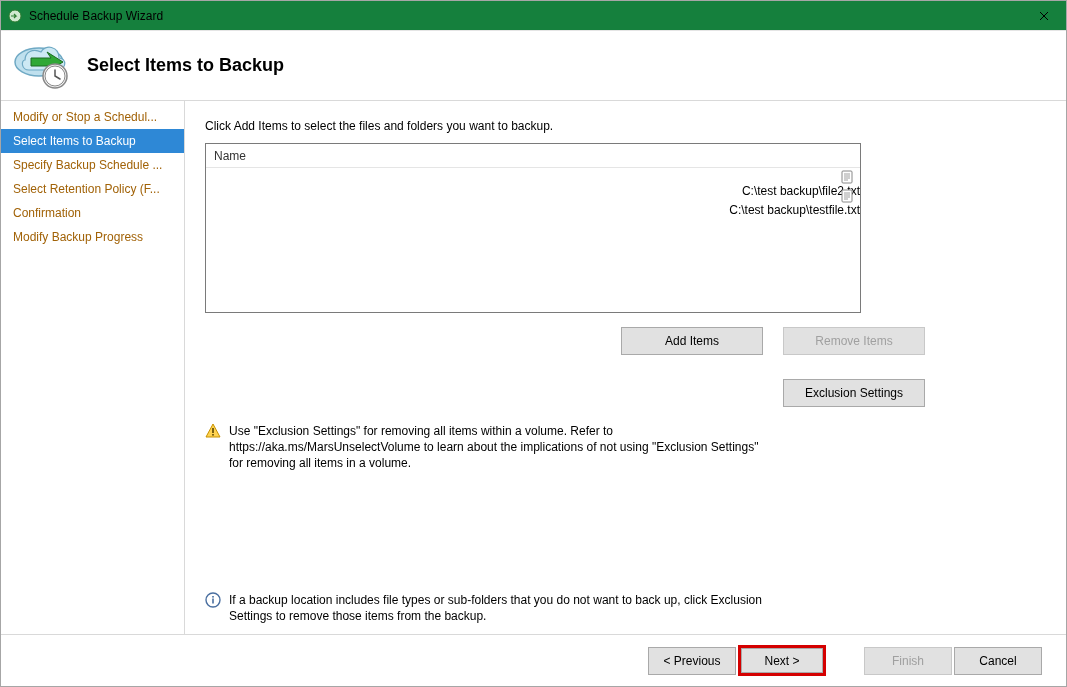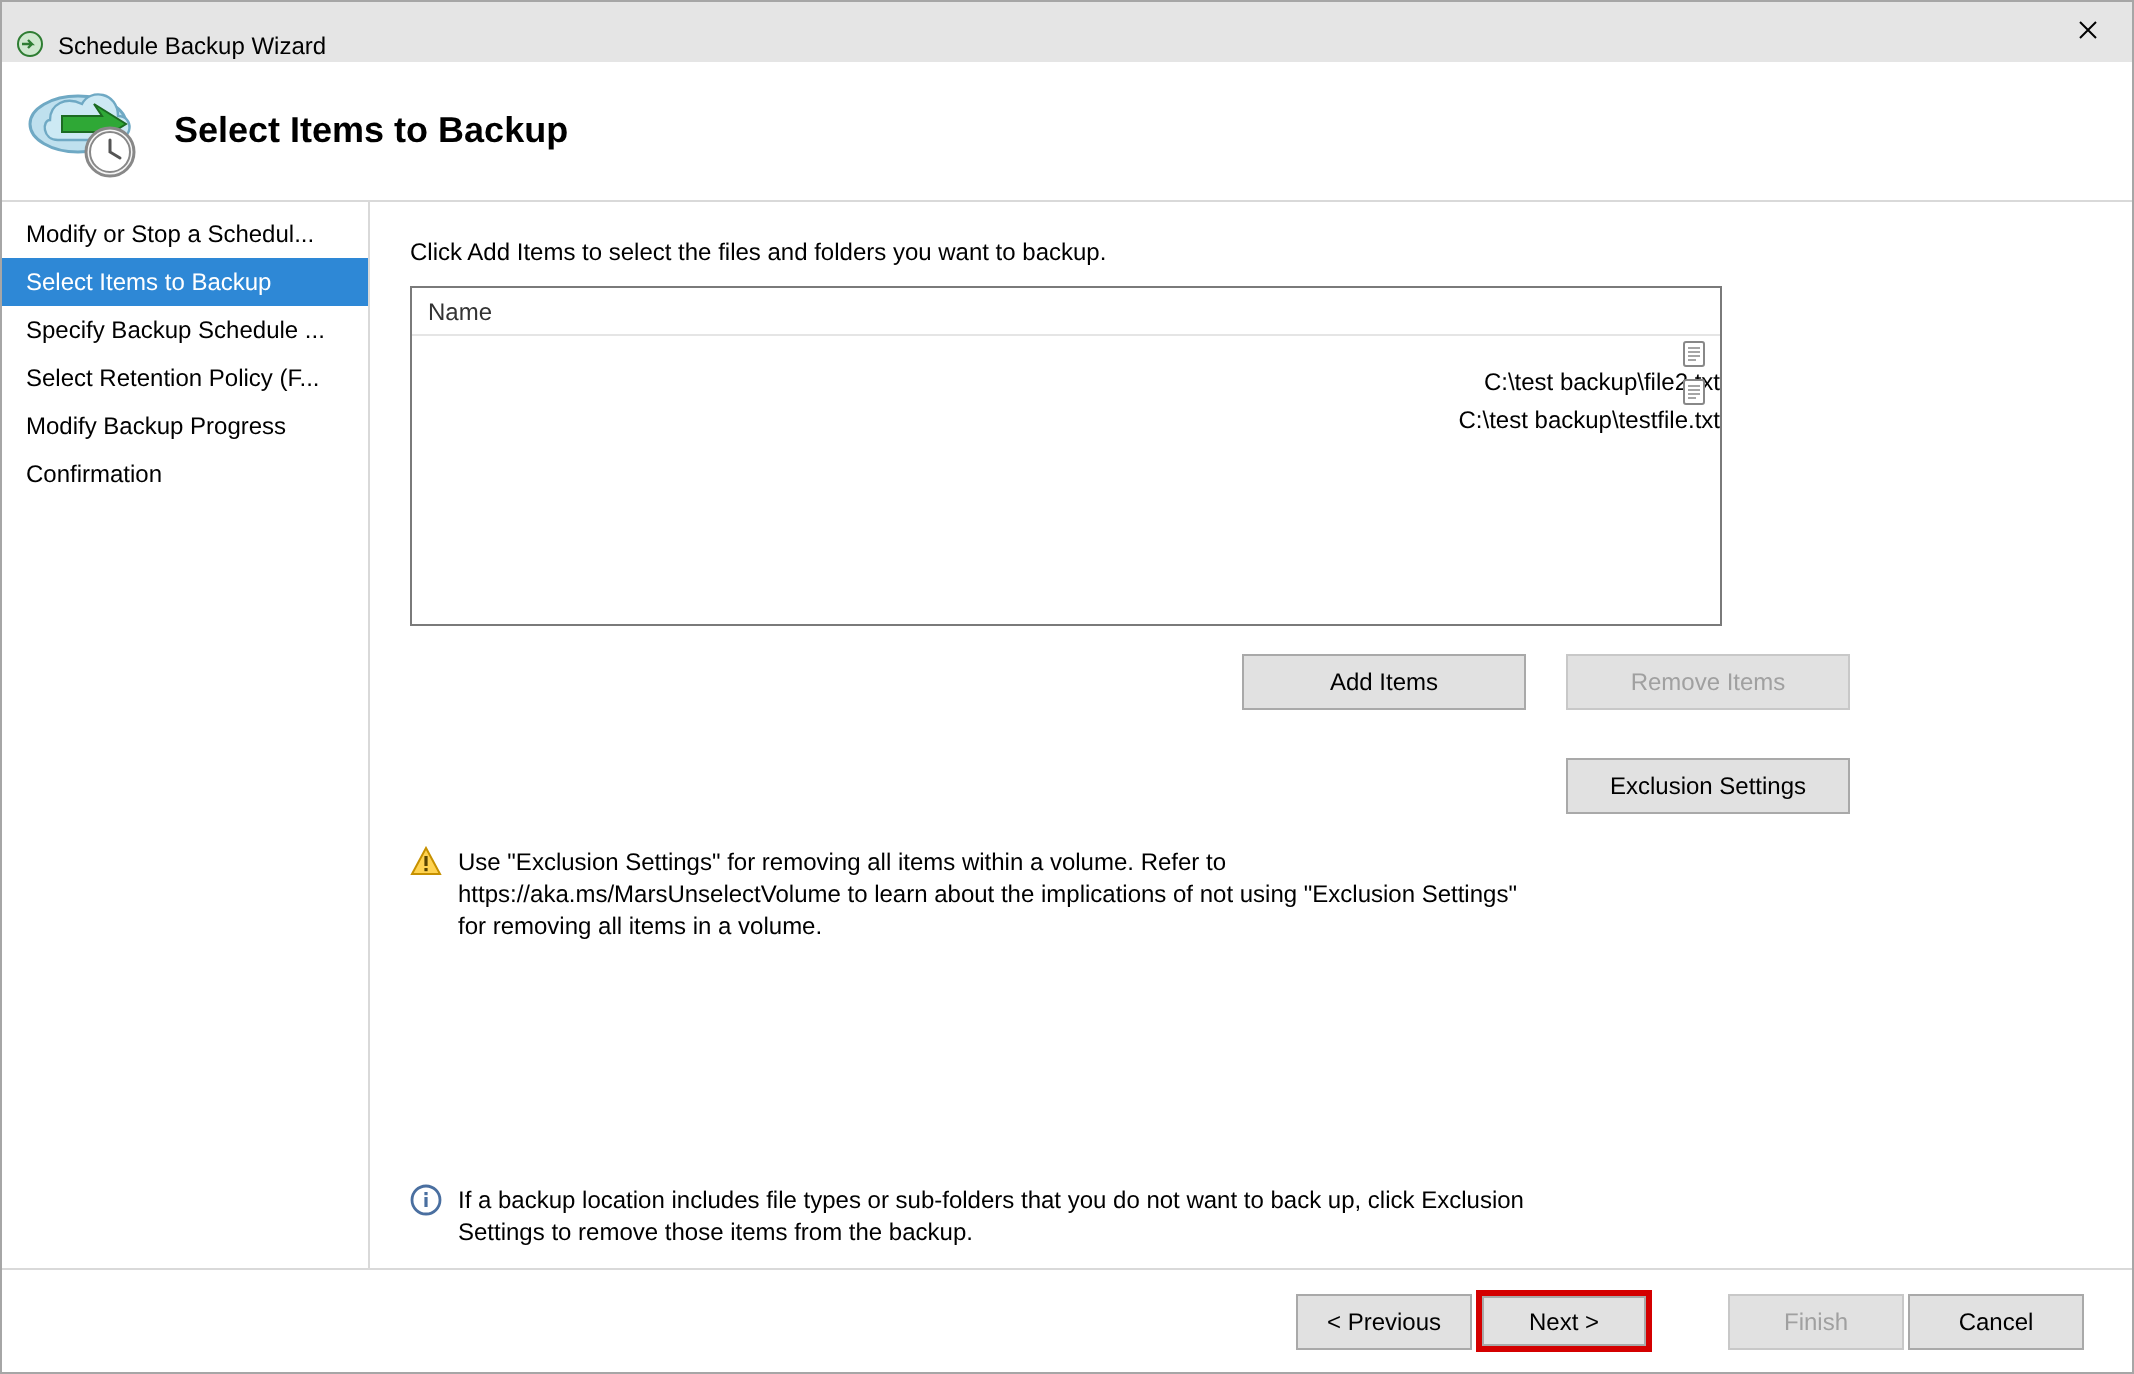--- a/index.html
+++ b/index.html
@@ -15,24 +15,24 @@
     height: 687px;
     border: 1px solid #a6a6a6;
     position: relative;
     display: flex;
     flex-direction: column;
     background: #fff;
   }
   .titlebar {
     height: 30px;
     display: flex;
-    align-items: flex-end;
+    align-items: center;
     padding: 0 0 0 6px;
     border-bottom: 1px solid #e5e5e5;
-    background: #e5e5e5;
+    background: #15803d;
   }
   .titlebar .appicon {
     width: 16px; height: 16px;
     margin-right: 6px;
     display:flex; align-items:center; justify-content:center;
   }
   .titlebar .title {
     flex: 1;
     font-size: 12px;
   }
@@ -75,21 +75,21 @@
     padding-top: 4px;
   }
   .sidebar .step {
     height: 24px;
     line-height: 24px;
     padding: 0 12px;
     white-space: nowrap;
     overflow: hidden;
     text-overflow: ellipsis;
     font-size: 12px;
-    color: #000000;
+    color: #a16207;
     cursor: default;
   }
   .sidebar .step.selected {
     background: #2e88d6;
     color: #fff;
   }
 
   .content {
     flex: 1;
     padding: 18px 24px 10px 20px;
@@ -234,22 +234,22 @@
     </span>
     <h1>Select Items to Backup</h1>
   </div>
 
   <div class="body">
     <div class="sidebar">
       <div class="step">Modify or Stop a Schedul...</div>
       <div class="step selected">Select Items to Backup</div>
       <div class="step">Specify Backup Schedule ...</div>
       <div class="step">Select Retention Policy (F...</div>
+      <div class="step">Confirmation</div>
       <div class="step">Modify Backup Progress</div>
-      <div class="step">Confirmation</div>
     </div>
 
     <div class="content">
       <div class="instruction">Click Add Items to select the files and folders you want to backup.</div>
 
       <div class="listbox">
         <div class="listheader">Name</div>
         <div class="listbody">
           <div class="listrow">
             <span class="fileicon">

